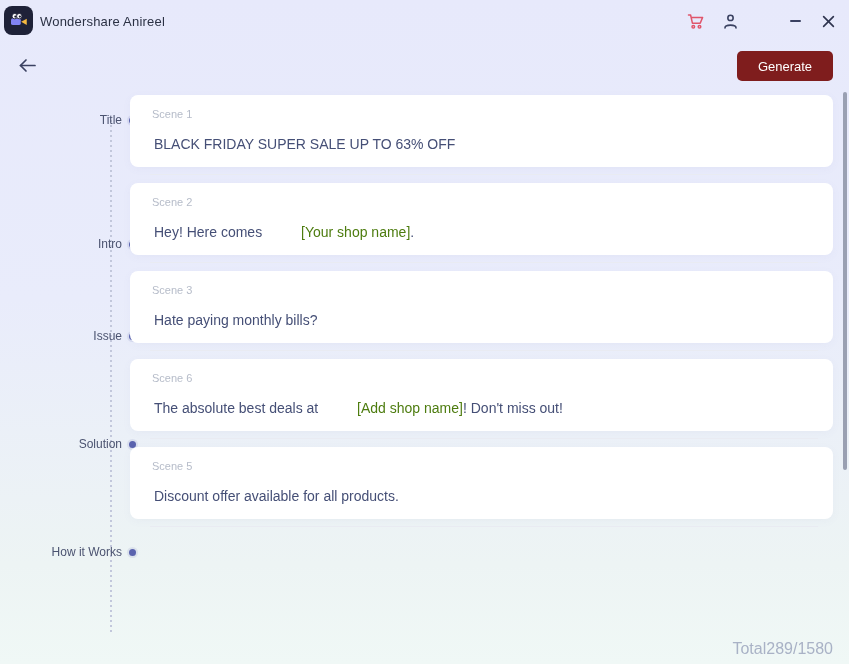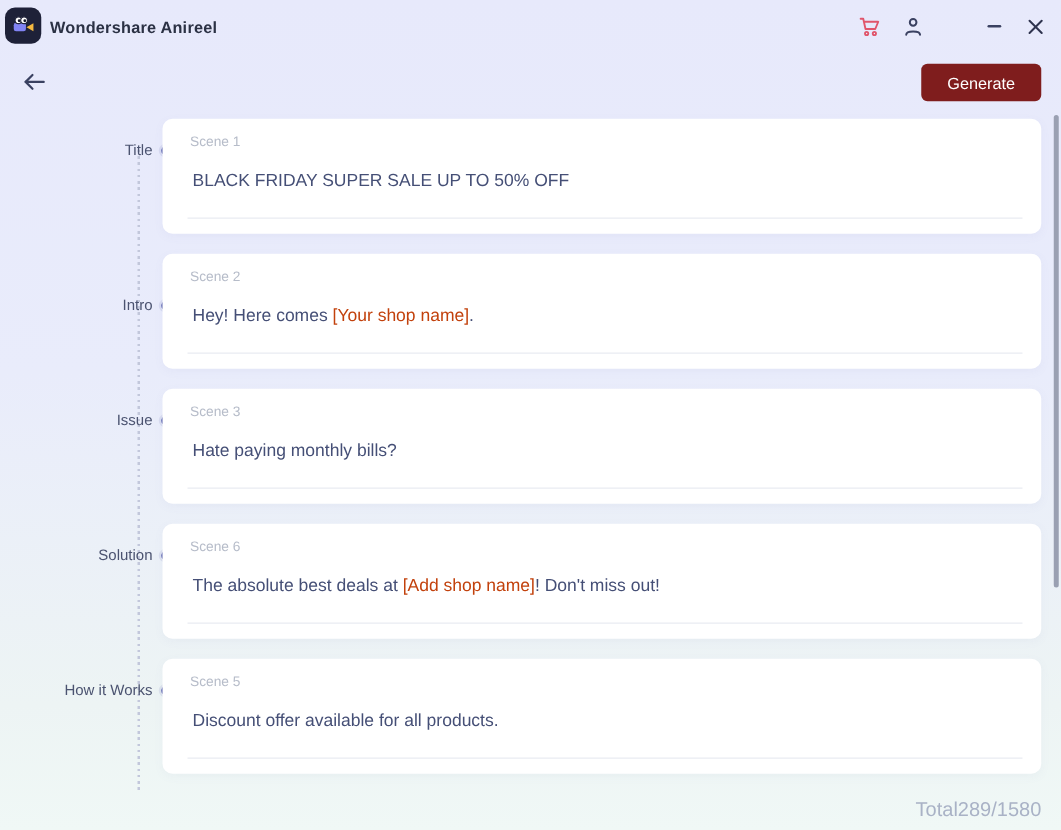--- a/index.html
+++ b/index.html
@@ -15,21 +15,21 @@
   
   .titlebar { position:absolute; top:0; left:0; width:100%; height:42px; }
   .app-logo {
     position:absolute; left:4px; top:6px; width:29px; height:29px;
     background:#1e2138; border-radius:8px;
     display:flex; align-items:center; justify-content:center;
   }
   .app-title {
     position:absolute; left:40px; top:0; height:42px;
     display:flex; align-items:center;
-    font-size:13px; font-weight:700; color:#2b3144; letter-spacing:.2px;
+    font-size:13px; font-weight:400; color:#2b3144; letter-spacing:.2px;
   }
   .tb-icon { position:absolute; top:0; height:42px; display:flex; align-items:center; justify-content:center; width:24px; cursor:pointer; }
   .tb-cart { left:684px; }
   .tb-user { left:718px; }
   .tb-min  { left:783px; }
   .tb-close{ left:816px; }
   .min-bar { width:11px; height:2px; background:#3a4161; border-radius:1px; }
 
   
   .back-btn {
@@ -58,26 +58,26 @@
     width:7px; height:7px; border-radius:50%; background:#5a63ae; flex:0 0 auto;
     box-shadow:0 0 0 2px rgba(90,99,174,0.12);
   }
 
   
   .scene-list {
     position:absolute; left:130px; right:16px; top:95px;
     display:flex; flex-direction:column; gap:16px;
   }
   .scene-card {
-    position:relative; height:92px; background:#ffffff; border-radius:8px;
+    position:relative; height:72px; background:#ffffff; border-radius:8px;
     box-shadow:0 2px 8px rgba(110,120,180,0.05);
   }
   .scene-label { position:absolute; top:13px; left:22px; font-size:11px; color:#b6bcc9; }
   .scene-text  { position:absolute; top:41px; left:24px; right:24px; font-size:14px; color:#454f76; white-space:nowrap; overflow:hidden; }
-  .scene-text .hl { color:#c2410c; }
+  .scene-text .hl { color:#4d7c0f;margin-left:35px; }
   .scene-underline { position:absolute; top:79px; left:20px; right:15px; height:1px; background:#e9ebf2; }
 
   
   .char-counter {
     position:absolute; right:16px; bottom:6px;
     font-size:16px; color:#a9b2c6;
   }
   .scrollbar-thumb {
     position:absolute; right:2px; top:92px; width:4px; height:378px;
     background:#9aa0b2; border-radius:2px; cursor:pointer;
@@ -151,21 +151,21 @@
   </div>
     <div class="timeline-item" style="top: 544px;">
     <span class="timeline-label">How it Works</span>
     <span class="timeline-dot"></span>
   </div>
   </div>
 
 <div class="scene-list">
     <div class="scene-card">
     <div class="scene-label">Scene 1</div>
-    <div class="scene-text"><span>BLACK FRIDAY SUPER SALE UP TO 50% OFF</span></div>
+    <div class="scene-text"><span>BLACK FRIDAY SUPER SALE UP TO 63% OFF</span></div>
     <div class="scene-underline"></div>
   </div>
     <div class="scene-card">
     <div class="scene-label">Scene 2</div>
     <div class="scene-text"><span>Hey! Here comes </span><span class="hl">[Your shop name]</span><span>.</span></div>
     <div class="scene-underline"></div>
   </div>
     <div class="scene-card">
     <div class="scene-label">Scene 3</div>
     <div class="scene-text"><span>Hate paying monthly bills?</span></div>

